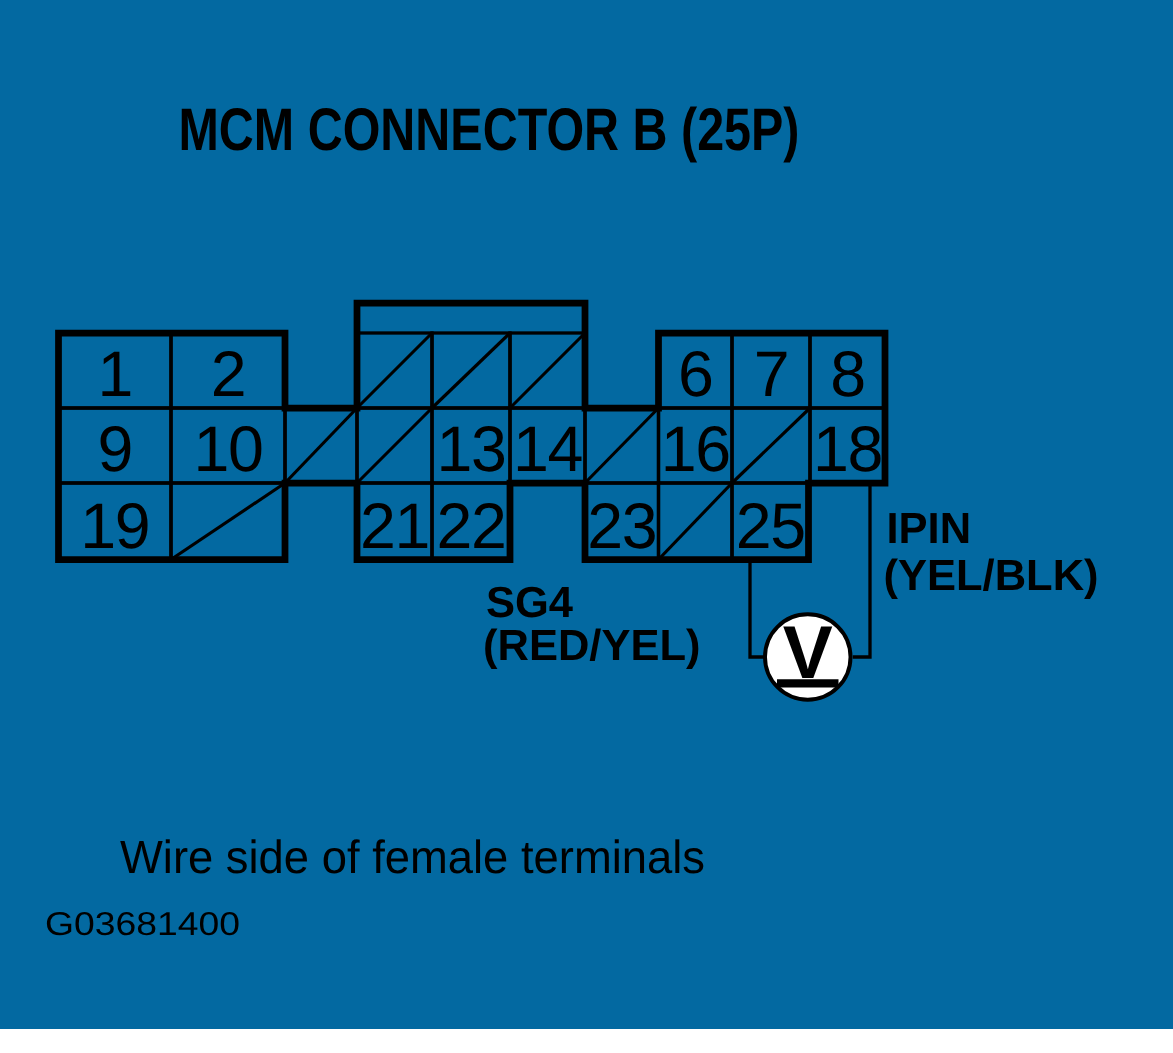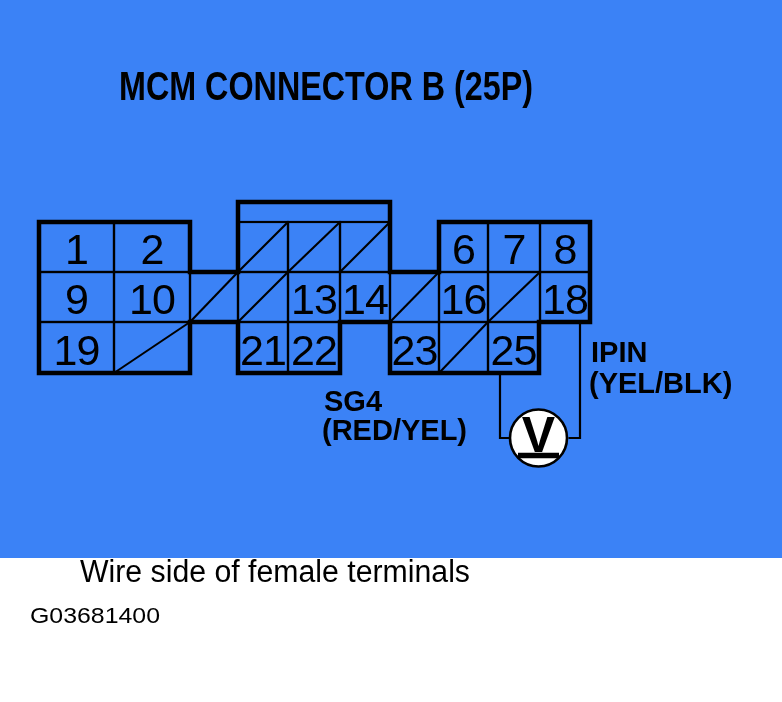--- a/index.html
+++ b/index.html
@@ -6,22 +6,22 @@
     margin: 0;
     padding: 0;
     width: 782px;
     height: 702px;
     background: #ffffff;
     overflow: hidden;
   }
   .page {
     position: relative;
     width: 782px;
-    height: 558px;
-    background: #3b82f6;
+    height: 686px;
+    background: #0369a1;
   }
   svg text {
     font-family: "Liberation Sans", "DejaVu Sans", sans-serif;
     fill: #000000;
   }
   .title {
     font-size: 40px;
     font-weight: bold;
   }
   .pin-num {

